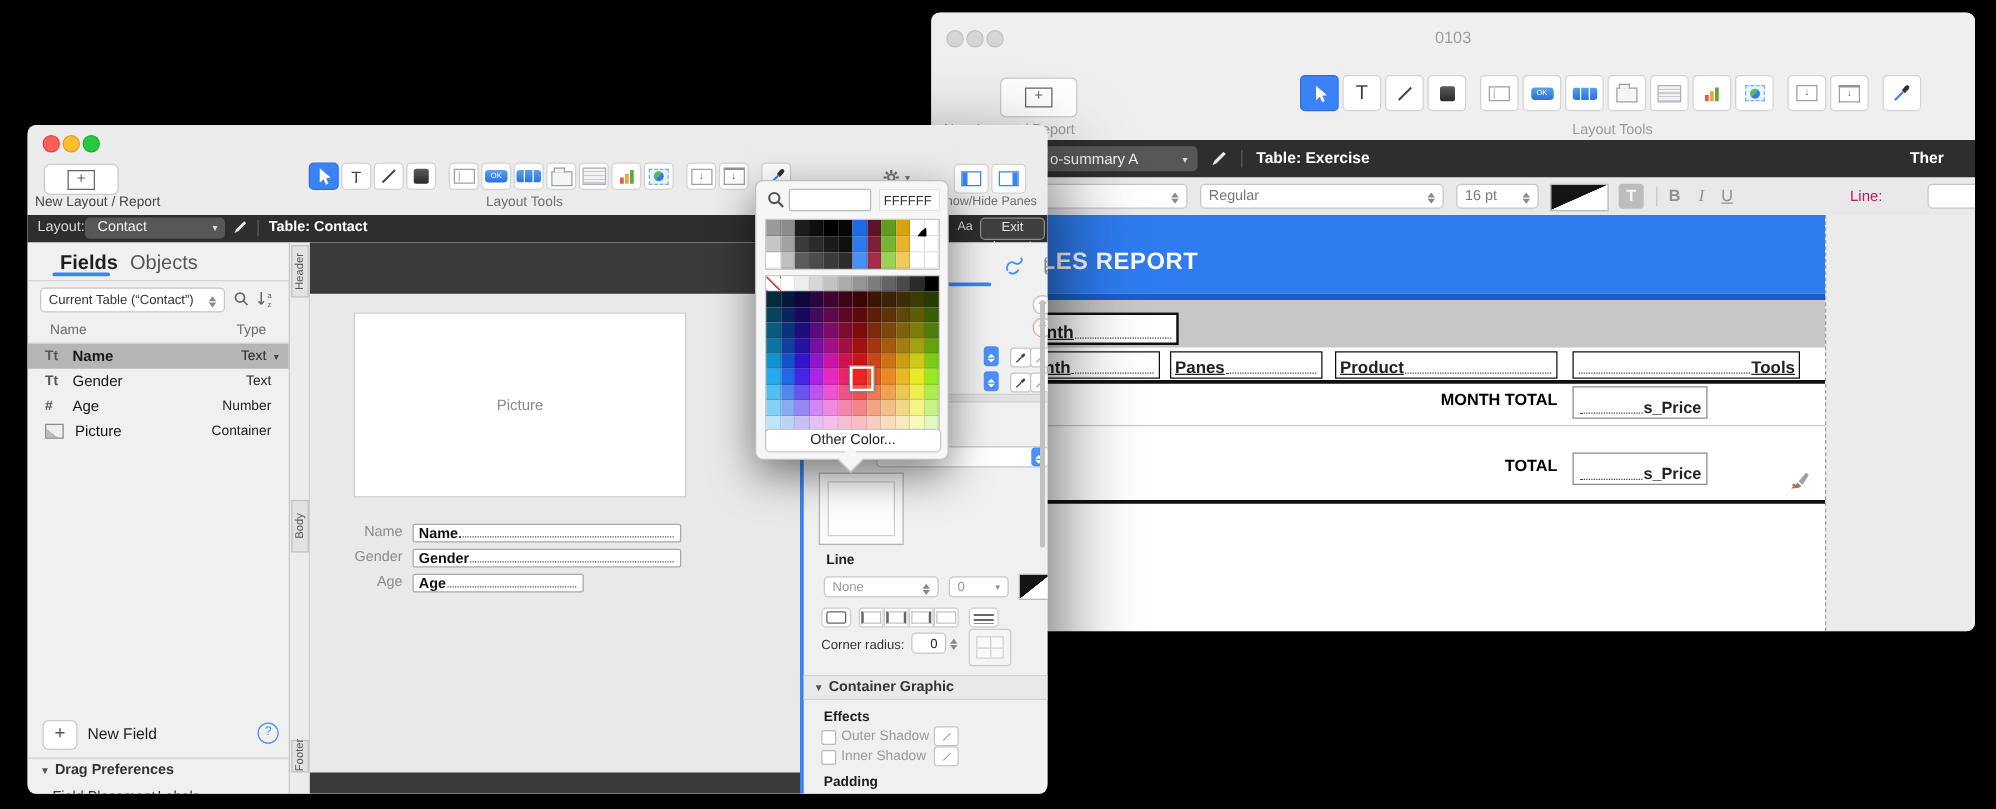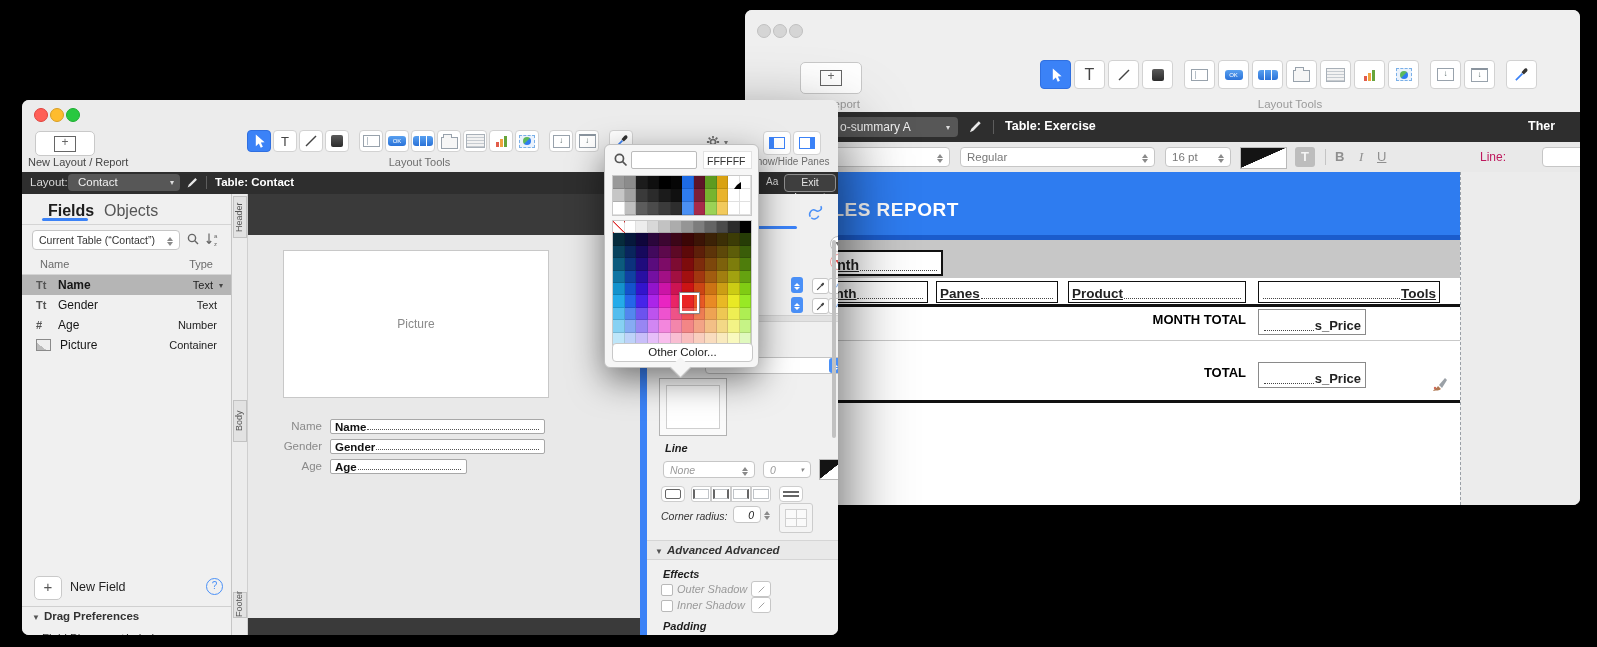--- a/index.html
+++ b/index.html
@@ -132,21 +132,21 @@
   #cv-footer{position:absolute;left:0;right:0;top:424px;height:17px;background:#3a3a3a;}
   #picture-box{position:absolute;left:35px;top:56px;width:264px;height:146px;background:#fff;border:1px solid #c8c8c8;
     display:flex;align-items:center;justify-content:center;font-size:12px;color:#8a8a8a;}
   .cfrow{position:absolute;left:0;height:16px;display:flex;align-items:center;}
   .cflabel{width:74px;text-align:right;font-size:11.5px;color:#8a8a8a;padding-right:8px;flex:none;}
   .cfbox{height:15px;background:#fff;border:1px solid #a8a8a8;border-radius:2px;display:flex;align-items:flex-end;
     font-size:11.5px;padding:0 4px 0 4px;box-sizing:border-box;}
   .cfbox b{font-weight:bold;color:#111;text-decoration:none;}
   .cfbox .lead{border-bottom:1px dotted #555;margin-bottom:3px;}
   
-  #inspector{position:absolute;right:0;top:94px;width:198px;bottom:0;background:#f0f0f0;border-left:7px solid #3b82f6;box-sizing:border-box;font-style:italic;}
+  #inspector{position:absolute;right:0;top:94px;width:198px;bottom:0;background:#f0f0f0;border-left:3px solid #3b82f6;box-sizing:border-box;}
   #insp-underline{position:absolute;left:104px;top:32px;width:46px;height:3px;background:#3b82f7;border-radius:2px;}
   .circbtn{position:absolute;width:14px;height:14px;border-radius:50%;background:#fff;display:flex;align-items:center;justify-content:center;}
   .circbtn i{width:0;height:0;border:3.5px solid transparent;border-top:4.5px solid #777;margin-top:3px;display:block;}
   .circbtn.red{border:1px solid #f09a9a;}
   .circbtn.red i{border-top-color:#e05555;}
   .circbtn.gray{border:1px solid #bdbdbd;}
   .smallbtn{position:absolute;width:15px;height:14px;background:#fff;border:1px solid #c6c6c6;border-radius:3px;display:flex;align-items:center;justify-content:center;}
   #insp-div1{position:absolute;left:0;right:0;top:121px;height:5px;background:#e2e2e2;border-top:1px solid #d2d2d2;border-bottom:1px solid #d2d2d2;}
   #insp-dd{position:absolute;left:58px;top:163px;width:138px;height:17px;background:#fff;border:1px solid #c4c4c4;border-radius:4px;box-sizing:border-box;}
   #well{position:absolute;left:12px;top:184px;width:66px;height:56px;background:#fafafa;border:1px solid #b2b2b2;display:flex;align-items:center;justify-content:center;}
@@ -186,20 +186,21 @@
 </head>
 <body>
 
 <div class="screen">
 
   <div class="win" id="win-back">
     <div class="titlebar">
       <span class="tl gray" style="left:12px;top:14px"></span>
       <span class="tl gray" style="left:28px;top:14px"></span>
       <span class="tl gray" style="left:44px;top:14px"></span>
+      <div class="wtitle">0103</div>
     </div>
     <div class="toolbar">
       <div class="nlbtn" style="left:55px;top:14px;width:60px;height:30px">
         <span class="nlicon"></span>
       </div>
       <div class="sublabel" style="left:10px;top:50px;color:#9a9a9a;font-size:11.5px">New Layout / Report</div>
       <div class="tools" style="left:295px;top:12px">
           <div class="tbtn sel">
             <svg width="16" height="16" viewBox="0 0 20 20">
               <path d="M6 2 L6 16.5 L9.8 13 L12.2 18.4 L14.8 17.2 L12.3 12 L17 11.5 Z" fill="#fff"></path>
@@ -668,21 +669,21 @@
           <span>0</span>
         </div>
       <span class="updown" style="position:absolute;left:117px;top:314px">
           <i></i>
           <i></i>
         </span>
       <div class="gridbtn">
           <i></i>
         </div>
       <div id="insp-advband">
-        <span class="secthead" style="left:8px;top:3px"><span class="tri">▼</span><span>Advanced Advanced</span></span>
+        <span class="secthead" style="left:8px;top:3px"><span class="tri">▼</span><span>Container Graphic</span></span>
       </div>
       <div class="insp-label" style="left:16px;top:374px">Effects</div>
       <span class="cb" style="left:14px;top:390px"></span>
       <span class="abs insp-dim" style="left:30px;top:389px;font-size:11px">Outer Shadow</span>
       <div class="smallbtn" style="left:104px;top:387px;width:18px">
           <svg width="9" height="9" viewBox="0 0 16 16">
             <line x1="3" y1="13" x2="13" y2="3" stroke="#999" stroke-width="1.6"></line>
           </svg>
         </div>
       <span class="cb" style="left:14px;top:406px"></span>

